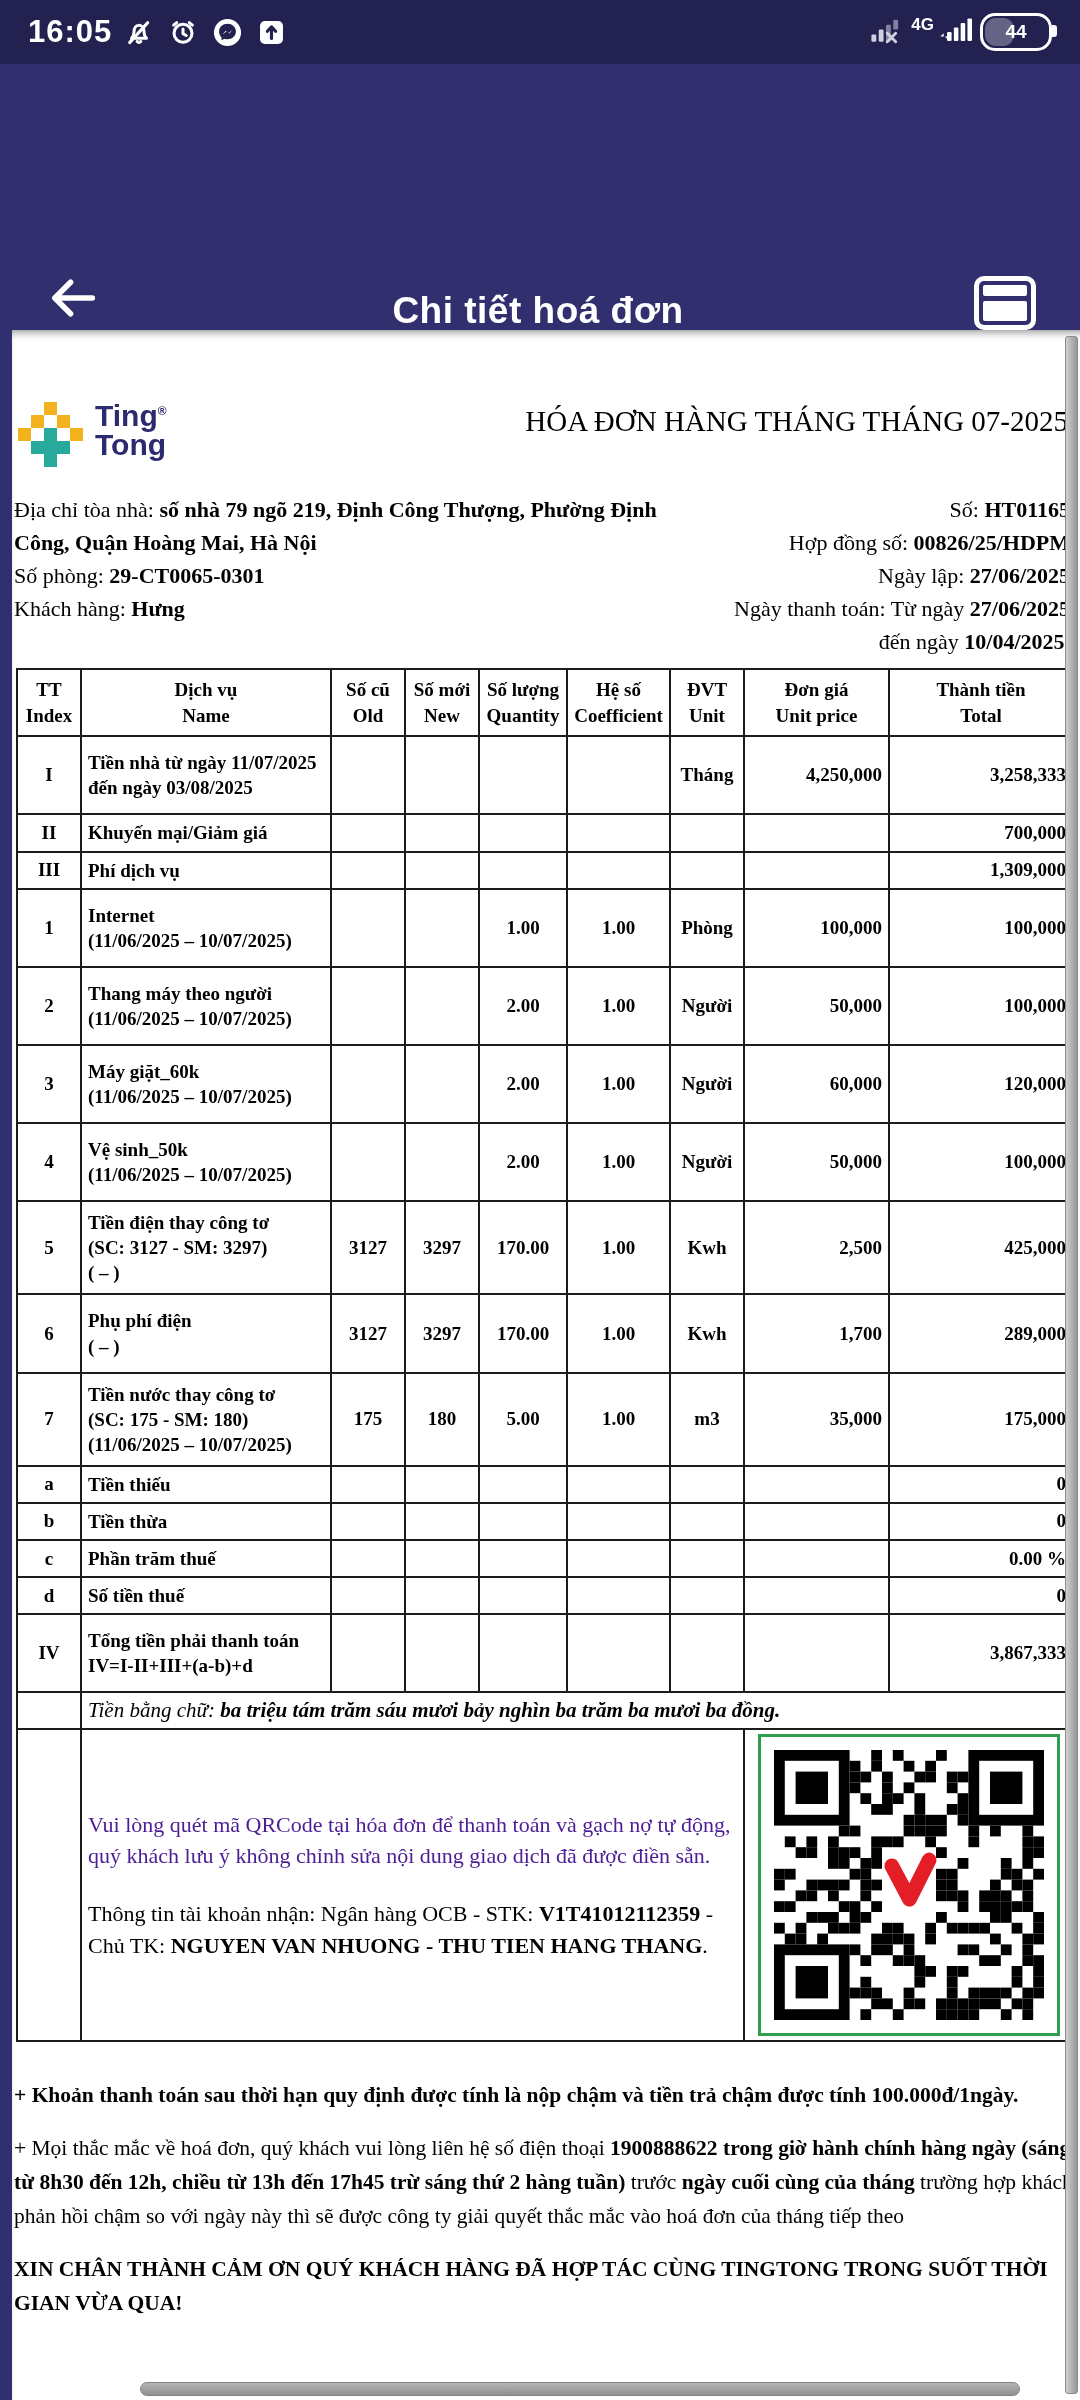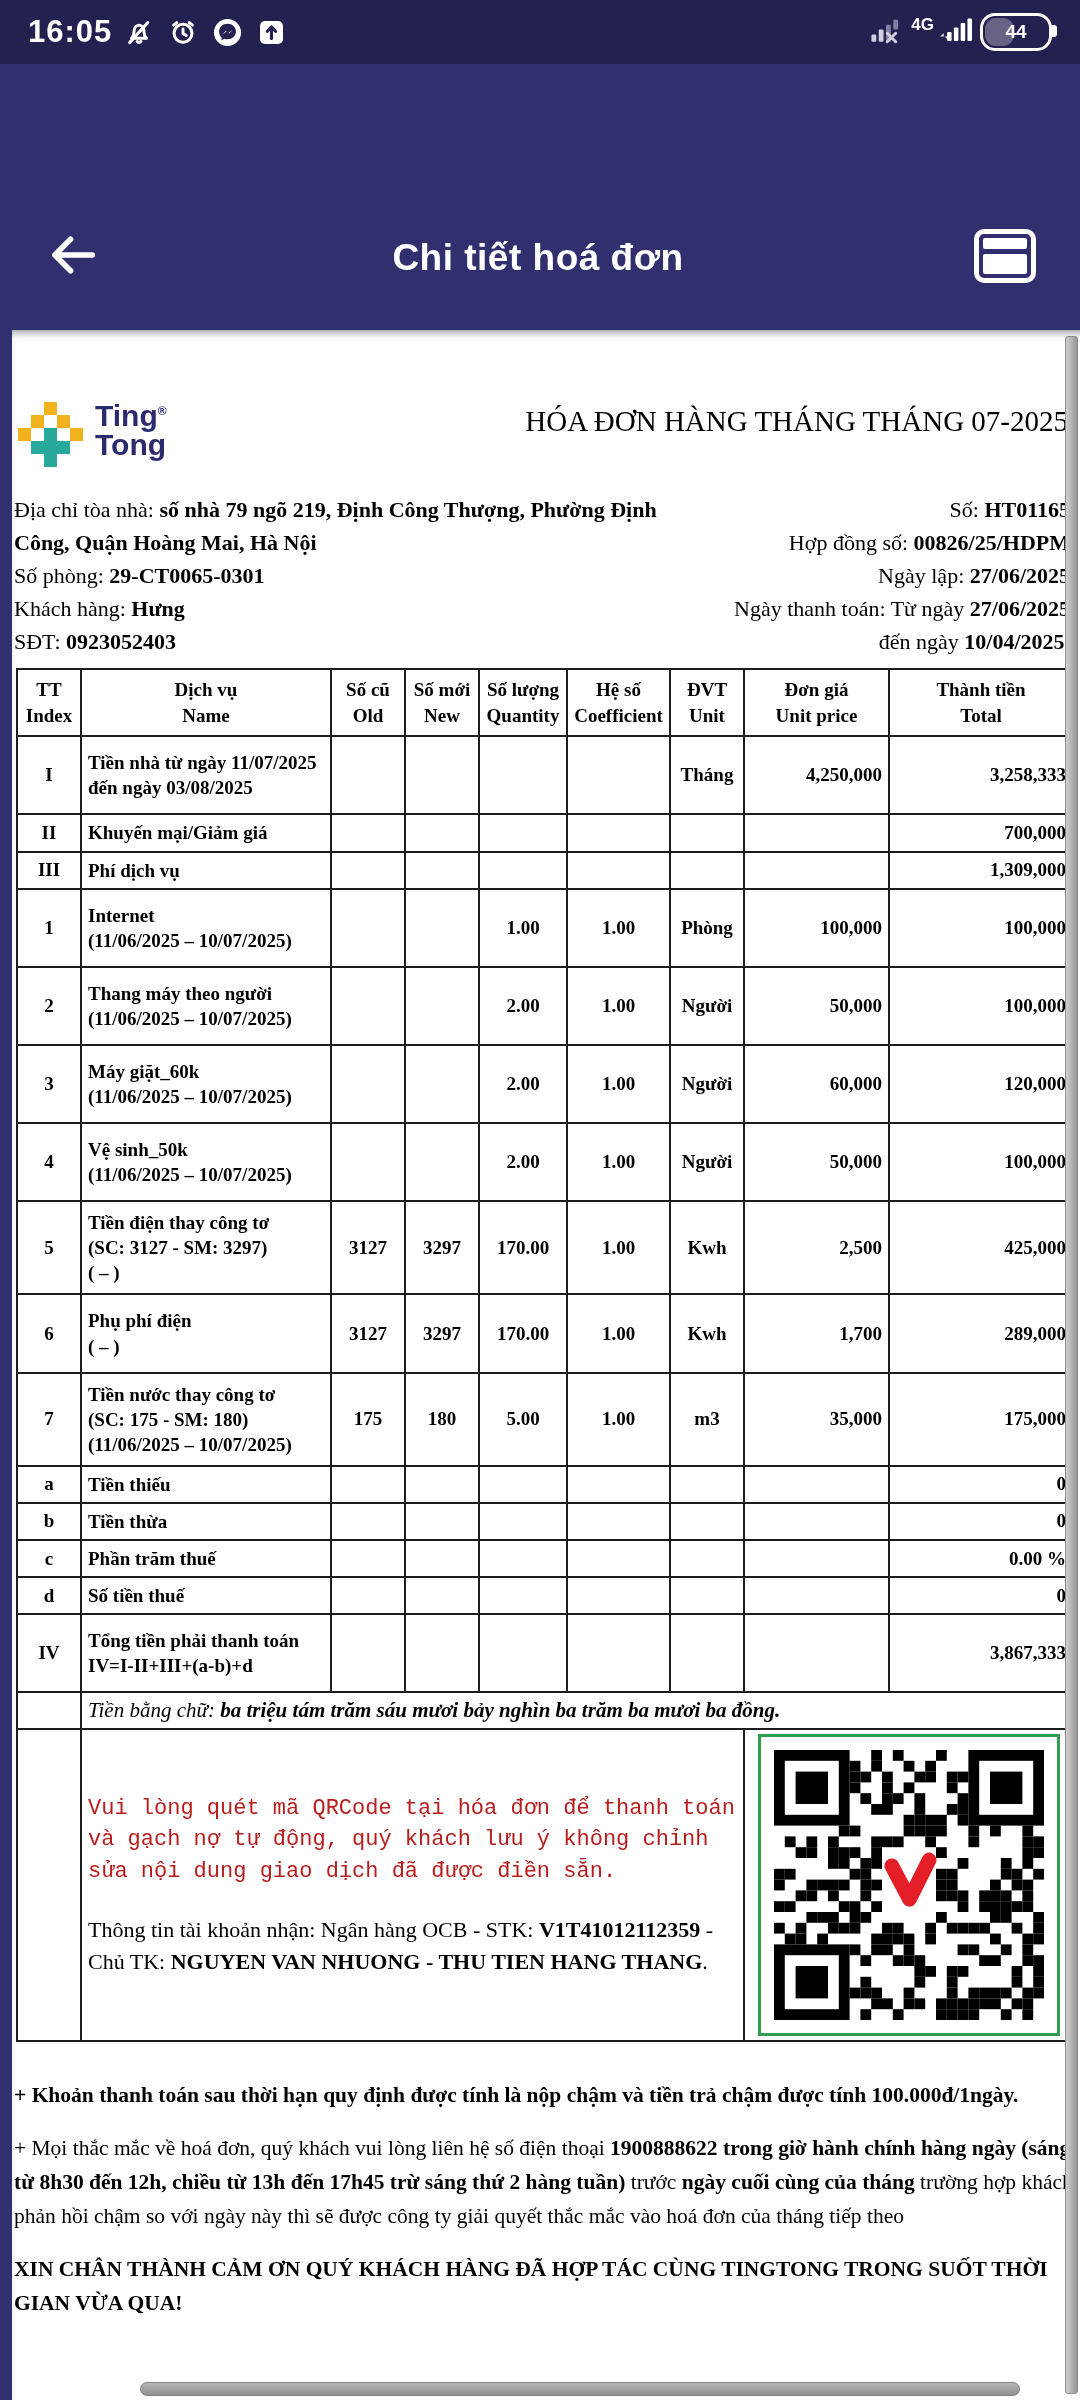--- a/index.html
+++ b/index.html
@@ -13,21 +13,21 @@
   .sb-ic{display:inline-flex;align-items:center;justify-content:center;width:34px;height:34px;}
   .sb-right{display:flex;align-items:center;gap:8px;}
   .battery{position:relative;width:66px;height:32px;border:3px solid #fff;border-radius:15px;
            display:flex;align-items:center;justify-content:center;}
   .battery .fill{position:absolute;left:2px;top:2px;bottom:2px;width:44%;background:rgba(255,255,255,.30);border-radius:11px;}
   .battery .pct{position:relative;font-size:19px;font-weight:bold;color:#fff;}
   .battery .nub{position:absolute;right:-8px;top:9px;width:5px;height:12px;background:#fff;border-radius:0 3px 3px 0;}
   .fourg{font-size:17px;font-weight:bold;line-height:1;margin-right:-4px;transform:translateY(-8px);}
   
   .app-bar{position:absolute;top:64px;left:0;width:100%;height:266px;background:#312f6e;
-           display:flex;align-items:center;justify-content:space-between;padding:118px 44px 0 44px;box-sizing:border-box;}
+           display:flex;align-items:flex-end;justify-content:space-between;padding:118px 44px 0 44px;box-sizing:border-box;}
   .back-btn,.card-btn{background:none;border:none;padding:0;cursor:pointer;display:flex;align-items:center;}
   .ab-title{color:#fff;font-size:37px;font-weight:600;letter-spacing:.5px;transform:translateY(2px);}
   .card-ic{width:62px;height:54px;border:5px solid #fff;border-radius:10px;box-sizing:border-box;display:flex;flex-direction:column;gap:5px;padding:4px;}
   .card-ic .s1{height:11px;background:#fff;border-radius:2px;}
   .card-ic .s2{flex:1;background:#fff;border-radius:2px;}
   
   .sheet{position:absolute;top:330px;left:12px;width:1080px;height:2070px;background:#fff;
          box-shadow:inset 0 7px 9px -5px rgba(0,0,0,.45);
          font-family:"Liberation Serif","DejaVu Serif",serif;color:#000;overflow:hidden;}
   .doc{padding-top:72px;}
@@ -51,21 +51,21 @@
   td.tt{text-align:center;}
   td.namec{text-align:left;padding-left:12px;line-height:1.32;}
   td.cc{text-align:center;}
   td.num{text-align:right;padding-right:10px;}
   tr.h2 td{padding-top:13px;padding-bottom:13px;}
   tr.h3 td{padding-top:8px;padding-bottom:8px;}
   tr.h1 td{padding-top:5px;padding-bottom:5px;}
   td.words{font-weight:normal;font-style:italic;font-size:21px;padding:9px 10px;}
   td.words .b{font-weight:bold;}
   td.qr-text{font-weight:normal;font-size:22px;line-height:1.45;padding:18px 24px;vertical-align:middle;}
-  .red-note{color:#b91c1c;margin:0 0 26px 0;font-family:Liberation Mono, monospace;}
+  .red-note{color:#4c1d95;margin:0 0 26px 0;}
   .acct{margin:0;}
   td.qr-cell{padding:6px;}
   .qr-frame{width:296px;height:296px;border:3px solid #2F9E4E;background:#fff;margin:0 auto;
             display:flex;align-items:center;justify-content:center;}
   .qr-frame svg{width:270px;height:270px;}
   
   .notes{margin:36px 18px 0 2px;font-size:21.5px;line-height:1.6;}
   .notes p{margin:0 0 18px 0;}
   .notes .thanks{margin-top:4px;}
   
@@ -194,21 +194,20 @@
           </div>
         </div>
         <div class="inv-title">HÓA ĐƠN HÀNG THÁNG THÁNG 07-2025</div>
       </div>
 
       <div class="info">
         <div class="info-left" id="info-left">
             <div><span>Địa chỉ tòa nhà: </span><span class="b">số nhà 79 ngõ 219, Định Công Thượng, Phường Định Công, Quận Hoàng Mai, Hà Nội</span></div>
             <div><span>Số phòng: </span><span class="b">29-CT0065-0301</span></div>
             <div><span>Khách hàng: </span><span class="b">Hưng</span></div>
-            <div><span>SĐT: </span><span class="b">0923052403</span></div>
           </div>
         <div class="info-right" id="info-right">
             <div><span>Số: </span><span class="b">HT01165</span></div>
             <div><span>Hợp đồng số: </span><span class="b">00826/25/HDPM</span></div>
             <div><span>Ngày lập: </span><span class="b">27/06/2025</span></div>
             <div><span>Ngày thanh toán: Từ ngày </span><span class="b">27/06/2025</span><span> đến ngày </span><span class="b">10/04/2025</span><span>.</span></div>
           </div>
       </div>
 
       <table class="inv">

